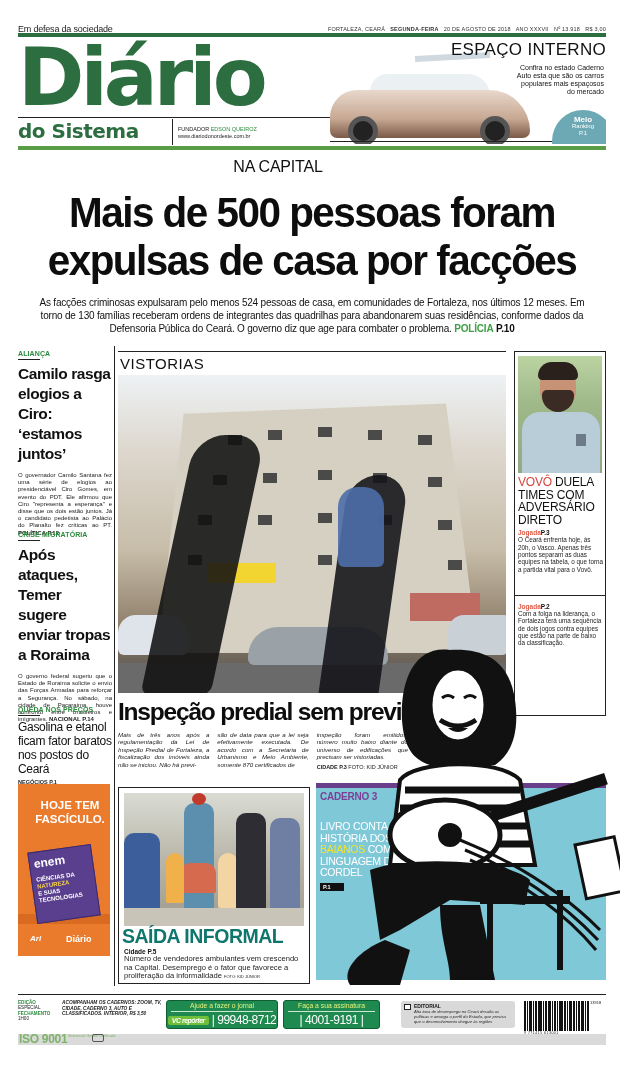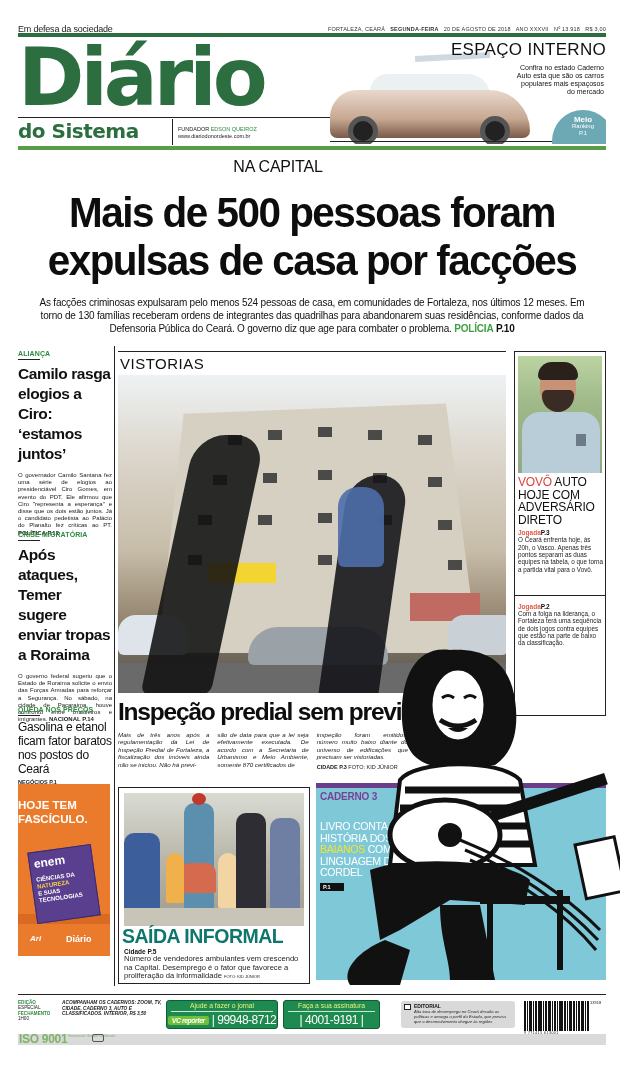--- a/index.html
+++ b/index.html
@@ -47,21 +47,21 @@
   .lc { left: 18px; width: 94px; }
   .sec-label { font-size: 7px; font-weight: bold; color: #2c8a3e; text-transform: uppercase; letter-spacing: 0.1px; }
   .sec-underline { width: 22px; height: 1px; background: #222; margin-top: 2px; }
   .lc-head { font-weight: bold; font-size: 15.5px; line-height: 20px; letter-spacing: -0.4px; color: #111; margin-top: 4px; }
   .lc-head-light { font-size: 12px; line-height: 14px; color: #111; margin-top: 4px; letter-spacing: -0.3px; }
   .lc-body { font-size: 6px; line-height: 7.2px; color: #222; margin-top: 8px; text-align: justify; }
   .lc-ref { font-size: 5.5px; font-weight: bold; margin-top: 3px; color: #222; }
   .lc-div { left: 114px; top: 346px; width: 1px; height: 640px; background: #222; }
 
   .fasc { left: 18px; top: 784px; width: 92px; height: 172px; background: #ea7b2d; overflow: hidden; }
-  .fasc-title { left: 0; width: 104px; top: 14px; text-align: left; color: #fff; font-weight: bold; font-size: 11.5px; line-height: 14px; }
+  .fasc-title { left: 0; width: 104px; top: 14px; text-align: center; color: #fff; font-weight: bold; font-size: 11.5px; line-height: 14px; }
   .fasc-mag { left: 14px; top: 64px; width: 64px; height: 72px; background: #5a3f8f; transform: rotate(-8deg); border: 1px solid #3d2a6a; }
   .fasc-mag .enem { position: absolute; left: 4px; top: 4px; font-size: 12px; font-weight: bold; color: #fff; }
   .fasc-mag .ct { position: absolute; left: 4px; top: 24px; font-size: 6px; font-weight: bold; color: #fff; line-height: 7px; }
   .fasc-mag .ct span { color: #f5d34a; }
   .fasc-logo1 { left: 12px; top: 150px; font-size: 8px; color: #fff; font-weight: bold; font-style: italic; }
   .fasc-logo2 { left: 48px; top: 150px; font-size: 9px; color: #fff; font-weight: bold; }
   .fasc-stripe { left: 0; top: 130px; width: 92px; height: 10px; background: #d86a22; }
 
   
   .vist-top-rule { left: 118px; top: 351px; width: 388px; height: 1px; background: #222; }
@@ -288,21 +288,21 @@
 <div class="abs rc-frame"></div>
 <div class="abs rc-photo">
   <div class="player-body"></div>
   <div class="player-badge"></div>
   <div class="player-head"></div>
   <div class="player-hair"></div>
   <div class="player-beard"></div>
 </div>
 <div class="abs" style="left:518px; top:476px; width:86px;">
   <div class="rc-head">
-    <span class="red">VOVÔ</span><span> AUTO HOJE COM ADVERSÁRIO DIRETO</span>
+    <span class="red">VOVÔ</span><span> DUELA TIMES COM ADVERSÁRIO DIRETO</span>
   </div>
   <div class="rc-sec">
     <span style="color:#e05a45">Jogada</span><span>P.3</span>
   </div>
   <div class="rc-body">O Ceará enfrenta hoje, às 20h, o Vasco. Apenas três pontos separam as duas equipes na tabela, o que torna a partida vital para o Vovô.</div>
 </div>
 
 <div class="abs rc2-frame"></div>
 <div class="abs" style="left:518px; top:600px; width:86px;">
   <div class="rc-sec">

